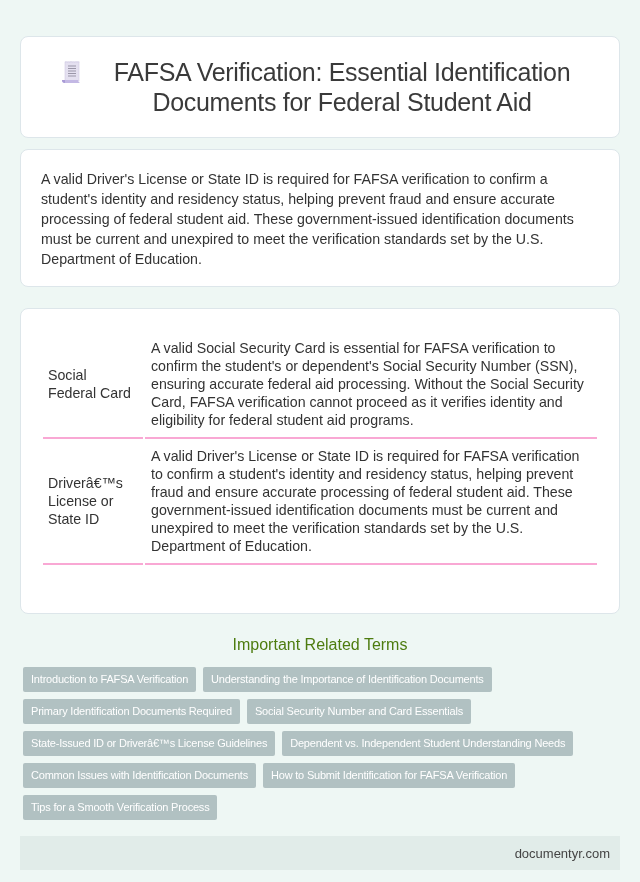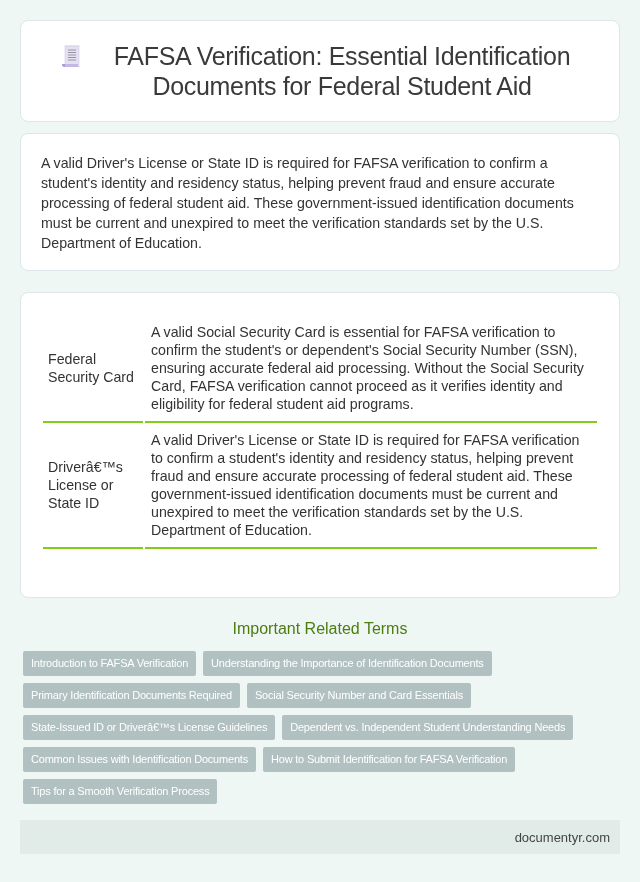--- a/index.html
+++ b/index.html
@@ -10,20 +10,21 @@
       font-family: "Liberation Sans", sans-serif;
       color: #333;
     }
     .page {
       padding: 20px 20px 0 20px;
     }
     .card {
       background: #ffffff;
       border: 1px solid #dde6ea;
       border-radius: 8px;
+      margin-top: 16px;
     }
     .header-card {
       height: 102px;
       display: flex;
       align-items: center;
       justify-content: center;
       padding: 0 40px;
     }
     .header-inner {
       display: flex;
@@ -63,21 +64,21 @@
     table.doc-table {
       width: 100%;
       border-collapse: separate;
       border-spacing: 2px 0;
     }
     .doc-table td {
       vertical-align: middle;
       font-size: 14.2px;
       line-height: 18px;
       color: #333;
-      border-bottom: 2px solid #84cc16;
+      border-bottom: 2px solid #f9a8d4;
       padding: 8px 6px 8px 6px;
     }
     .doc-table td.term {
       width: 100px;
       padding-left: 5px;
     }
     .doc-table td.desc {
       padding-left: 6px;
       padding-right: 8px;
     }
@@ -157,21 +158,21 @@
   </div>
 
   <div class="card summary-card">
     <p class="summary-text">A valid Driver's License or State ID is required for FAFSA verification to confirm a student's identity and residency status, helping prevent fraud and ensure accurate processing of federal student aid. These government-issued identification documents must be current and unexpired to meet the verification standards set by the U.S. Department of Education.</p>
   </div>
 
   <div class="card table-card">
     <table class="doc-table">
       <tbody>
         <tr>
-          <td class="term">Federal Security Card</td>
+          <td class="term">Social Federal Card</td>
           <td class="desc">A valid Social Security Card is essential for FAFSA verification to confirm the student's or dependent's Social Security Number (SSN), ensuring accurate federal aid processing. Without the Social Security Card, FAFSA verification cannot proceed as it verifies identity and eligibility for federal student aid programs.</td>
         </tr>
         <tr>
           <td class="term">Driverâ€™s License or State ID</td>
           <td class="desc">A valid Driver's License or State ID is required for FAFSA verification to confirm a student's identity and residency status, helping prevent fraud and ensure accurate processing of federal student aid. These government-issued identification documents must be current and unexpired to meet the verification standards set by the U.S. Department of Education.</td>
         </tr>
       </tbody>
     </table>
   </div>
 

